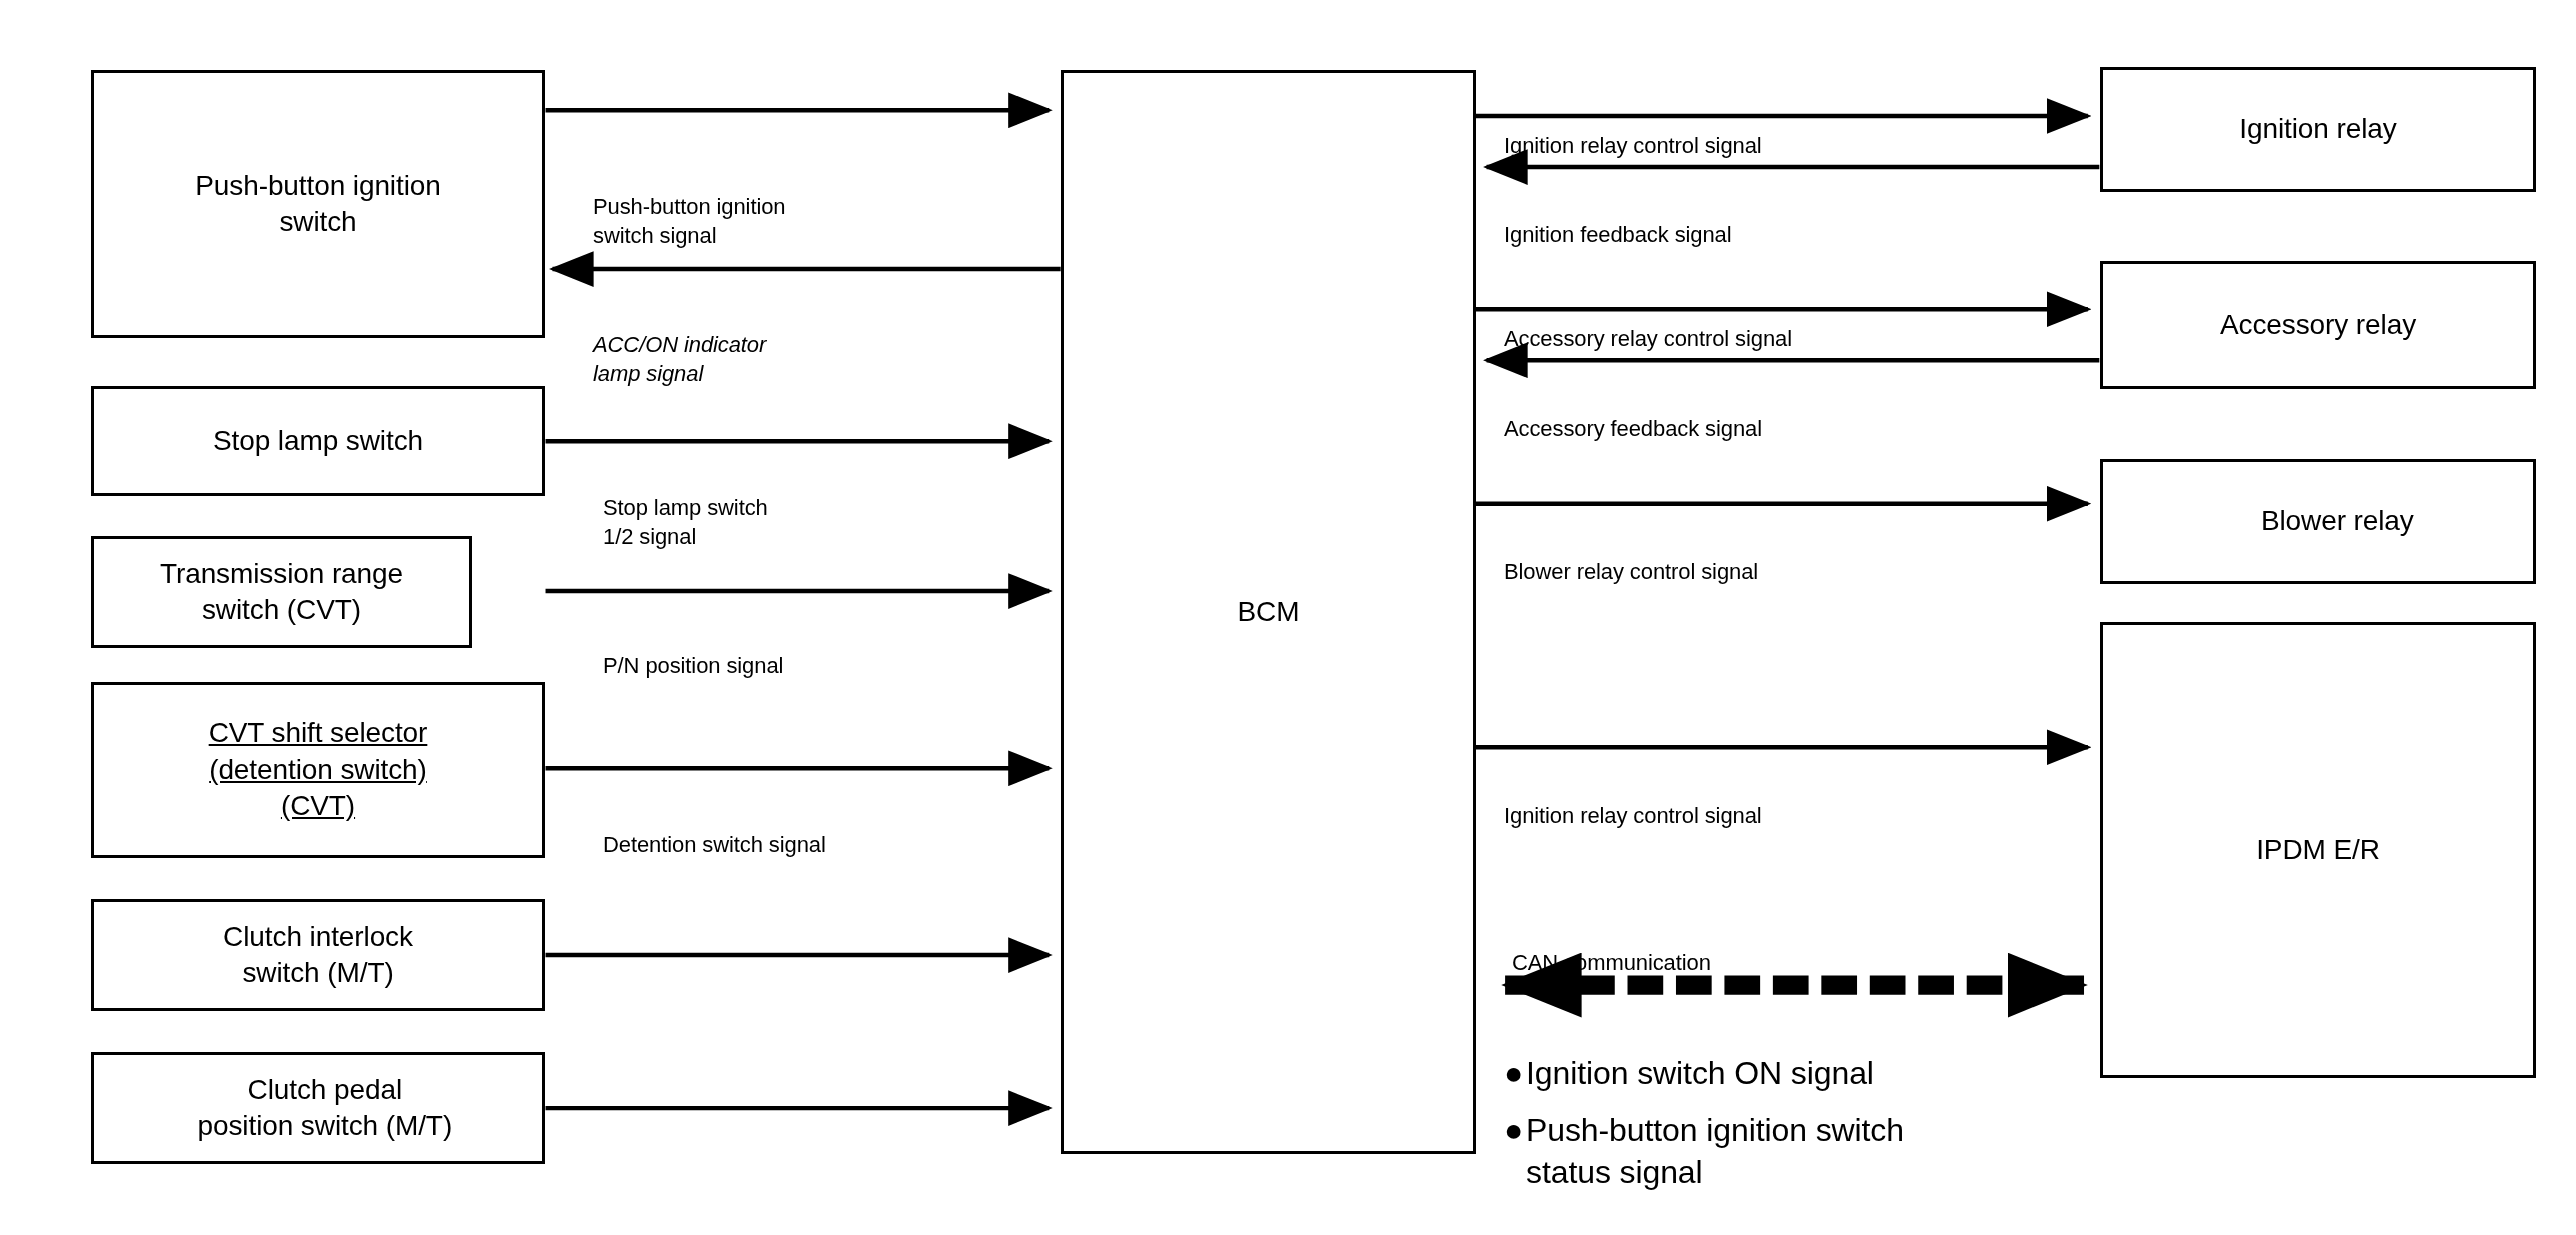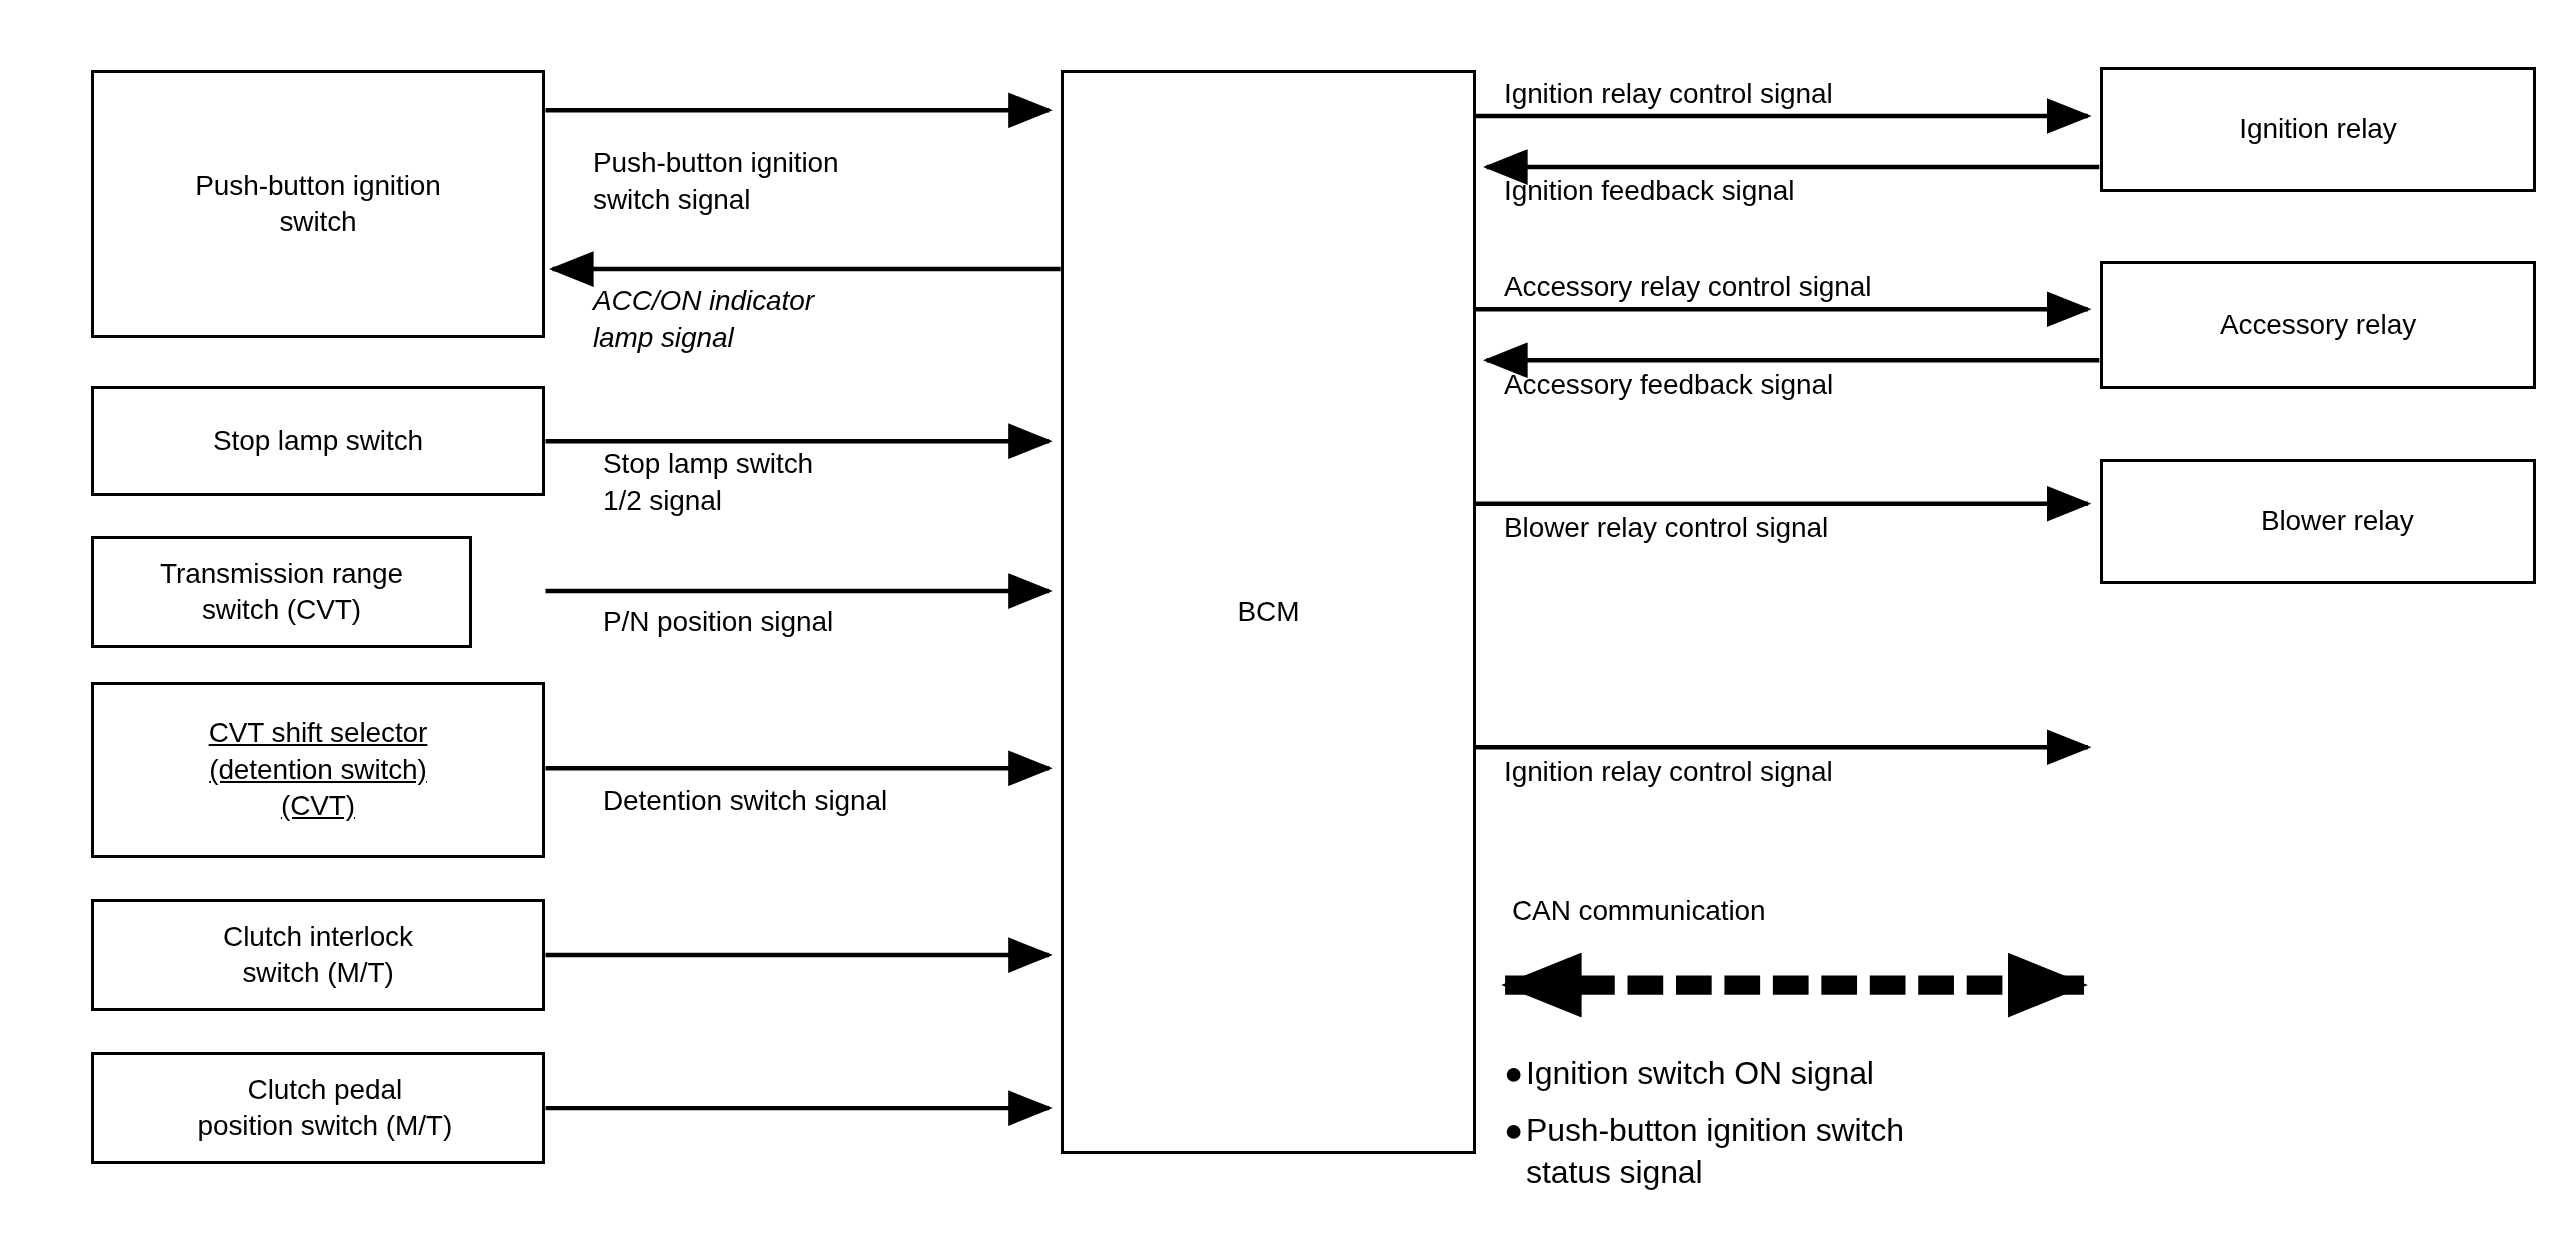--- a/index.html
+++ b/index.html
@@ -26,25 +26,26 @@
     text-align:center;
     font-size:28px;
     line-height:1.30;
     font-weight:400;
     letter-spacing:-0.1px;
     padding:2.6px 6.4px;
     white-space:pre-line;
   }
   .label{
     position:absolute;
-    font-size:28px;
+    font-size:22px;
     line-height:1.32;
     white-space:pre-line;
     letter-spacing:-0.1px;
     text-align:left;
+    margin-top:47px;
   }
   .bulletline{
     position:absolute;
     font-size:32px;
     line-height:1.32;
     white-space:pre-line;
     letter-spacing:-0.1px;
   }
   svg.wires{
     position:absolute;
@@ -157,20 +158,21 @@
 position switch (M/T)</div>
 
   <div class="box" style="left:1061px;top:70px;width:415px;height:1084px;">BCM</div>
 
   <div class="box" style="left:2100px;top:67px;width:436px;height:125px;">Ignition relay</div>
 
   <div class="box" style="left:2100px;top:261px;width:436px;height:128px;">Accessory relay</div>
 
   <div class="box" style="left:2100px;top:459px;width:436px;height:125px;padding-left:45px;">Blower relay</div>
 
+  <div class="box" style="left:2100px;top:622px;width:436px;height:456px;">IPDM E/R</div>
 
   <div class="label" style="left:593px;top:145px;">Push-button ignition
 switch signal</div>
 
   <div class="label" style="left:593px;top:283px;font-style:italic;">ACC/ON indicator
 lamp signal</div>
 
   <div class="label" style="left:603px;top:446px;">Stop lamp switch
 1/2 signal</div>
 

